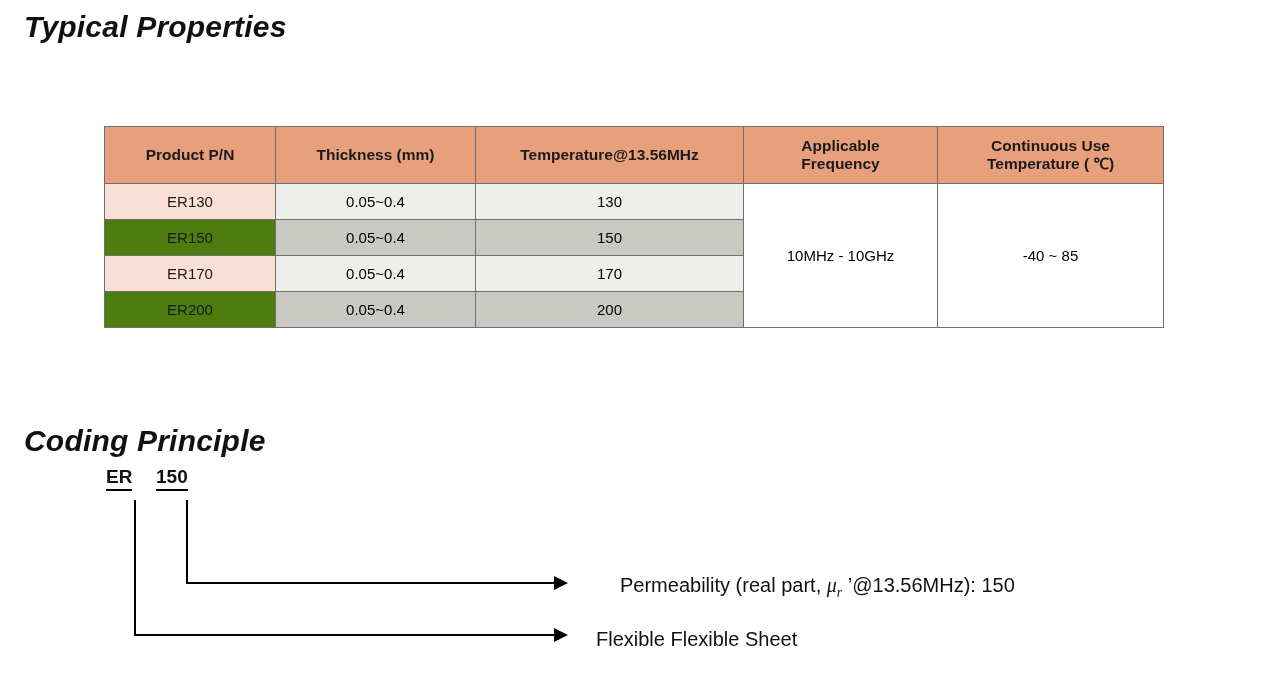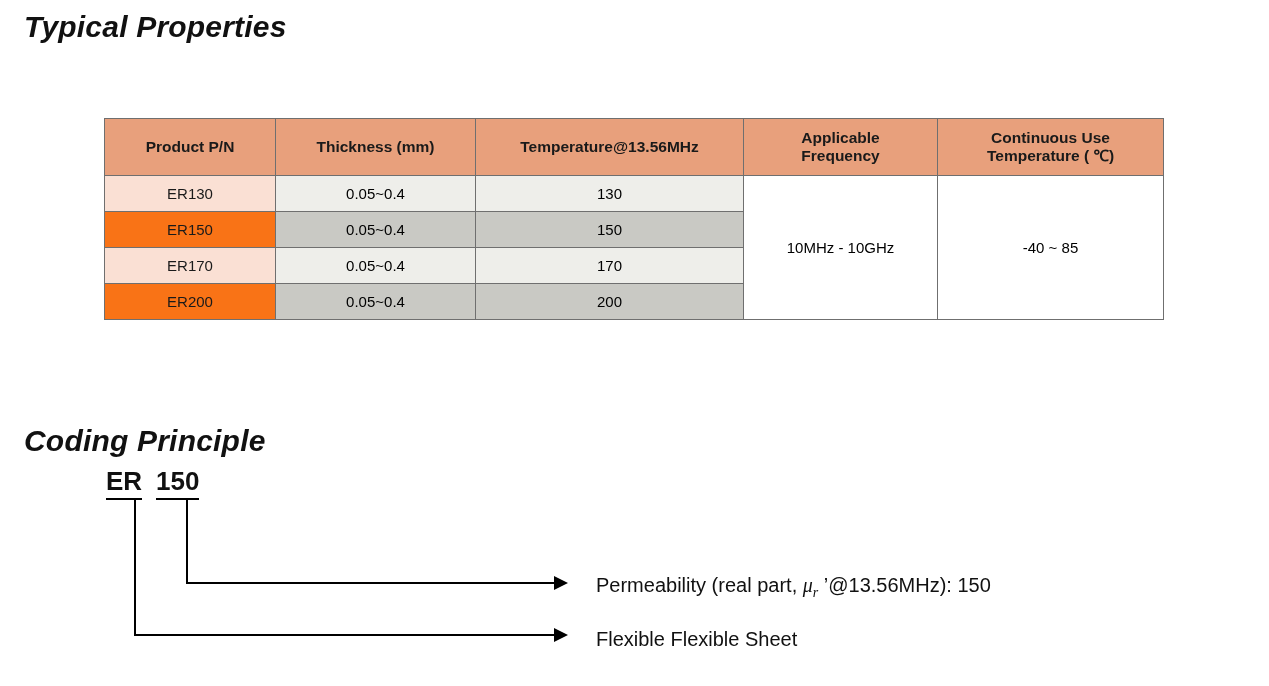--- a/index.html
+++ b/index.html
@@ -25,21 +25,21 @@
     white-space: nowrap;
     font-style: italic;
   }
   #title-typical-properties { left: 24px; top: 10px; }
   #title-coding-principle { left: 24px; top: 404px; margin-top: 20px; }
 
   
   .props-table {
     position: absolute;
     left: 104px;
-    top: 118px;
+    top: 126px;
     border-collapse: collapse;
     table-layout: fixed;
     font-size: 15px;
   }
   .props-table th, .props-table td {
     border: 1px solid #6f6f6f;
     text-align: center;
     vertical-align: middle;
     padding: 0;
   }
@@ -56,30 +56,30 @@
   .col-perm    { width: 268px; }
   .col-freq    { width: 194px; }
   .col-temp    { width: 226px; }
 
   .props-table tbody td {
     height: 35px;
     font-size: 15px;
   }
   td.cell-pn { color: #1a1a1a; }
   .row-odd  td.cell-pn    { background: #fae0d4; }
-  .row-even td.cell-pn    { background: #f97316; }
+  .row-even td.cell-pn    { background: #4d7c0f; }
   .row-odd  td.cell-val   { background: #eeeeea; }
   .row-even td.cell-val   { background: #c9c9c4; }
   td.cell-merged { background: #ffffff; font-size: 15.5px; border-radius: 28px; }
 
   
   .code-label {
     position: absolute;
     font-weight: bold;
-    font-size: 26px;
+    font-size: 19px;
     color: #111111;
     white-space: nowrap;
   }
   #code-er  { left: 106px; top: 466px; border-bottom: 2px solid #000; padding-bottom: 1px; }
   #code-num { left: 156px; top: 466px; border-bottom: 2px solid #000; padding-bottom: 1px; }
 
   .leader { position: absolute; background: #000; }
   
   #drop-er   { left: 134px; top: 500px; width: 2px; height: 136px; }
   #drop-num  { left: 186px; top: 500px; width: 2px; height: 84px; }
@@ -96,21 +96,21 @@
   }
   #arrow-er  { left: 554px; top: 628px; }
   #arrow-num { left: 554px; top: 576px; }
 
   .leader-text {
     position: absolute;
     font-size: 20px;
     color: #111111;
     white-space: nowrap;
   }
-  #text-permeability { left: 596px; top: 574px; }
+  #text-permeability { left: 620px; top: 574px; }
   #text-product      { left: 596px; top: 628px; }
   .mu-sym { font-style: italic; font-family: "Liberation Serif", serif; }
   .mu-sub { font-size: 14px; vertical-align: sub; font-style: italic; font-family: "Liberation Serif", serif; }
 </style>
 </head>
 <body>
 
 <div class="section-title" id="title-typical-properties">Typical Properties</div>
 
 <table class="props-table">

